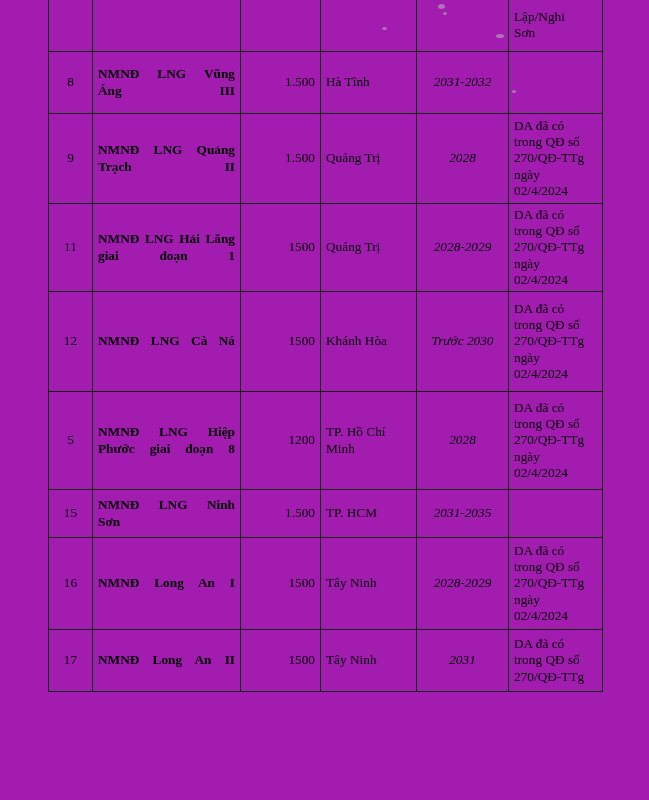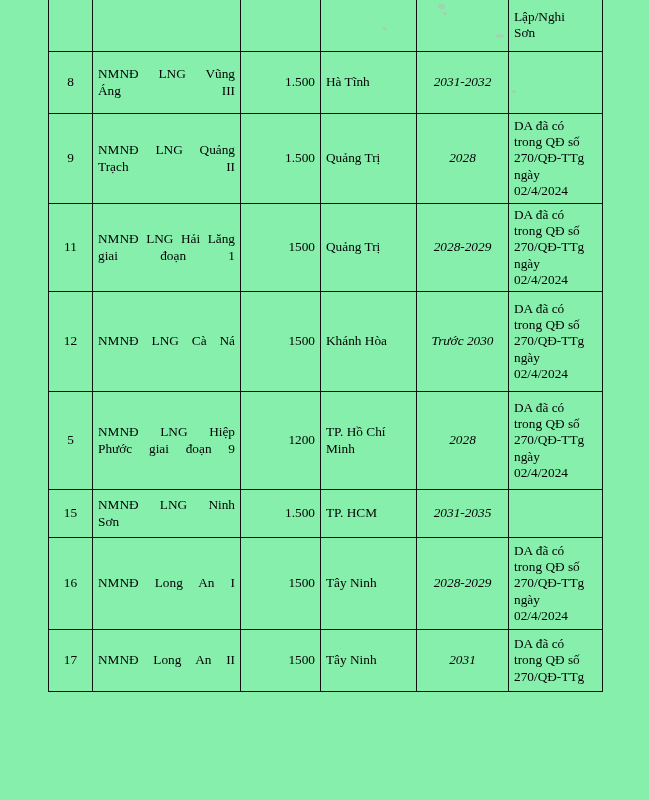--- a/index.html
+++ b/index.html
@@ -12,21 +12,21 @@
     height: 800px;
     font-family: "Liberation Serif", serif;
     color: #000000;
     position: relative;
     overflow: hidden;
   }
   .page {
     position: relative;
     width: 649px;
     height: 800px;
-    background: #86efac;
+    background: #a21caf;
   }
   
   .speckle {
     position: absolute;
     background: #b9b9b9;
     border-radius: 50%;
     opacity: .55;
   }
   table.doc-table {
     position: absolute;
@@ -44,21 +44,21 @@
     line-height: 1.22;
   }
   col.c-stt { width: 44px; }
   col.c-name { width: 148px; }
   col.c-cap  { width: 80px; }
   col.c-loc  { width: 96px; }
   col.c-year { width: 92px; }
   col.c-note { width: 94px; }
 
   td.stt { text-align: center; }
-  td.name { text-align: left; text-align-last: justify; }
+  td.name { text-align: left; text-align-last: justify; font-weight: bold; }
   td.name .just { display: block; text-align: justify; text-align-last: justify; }
   td.name .plain { display: block; text-align: left; }
   td.cap { text-align: right; }
   td.loc { text-align: left; }
   td.year { text-align: center; font-style: italic; }
   td.note { text-align: left; font-size: 12.6px; line-height: 1.3; vertical-align: top; padding-top: 4px; }
   td.note .nl { display: block; }
   td.topcell { vertical-align: top; padding-top: 2px; }
 
   .row-top td { height: 46px; }
@@ -160,21 +160,21 @@
           <span class="nl">270/QĐ-TTg</span>
           <span class="nl">ngày</span>
           <span class="nl">02/4/2024</span>
         </td>
       </tr>
 
       <tr style="height:98px;">
         <td class="stt">5</td>
         <td class="name">
           <span class="just">NMNĐ  LNG  Hiệp</span>
-          <span class="plain">Phước giai đoạn 9</span>
+          <span class="plain">Phước giai đoạn 8</span>
         </td>
         <td class="cap">1200</td>
         <td class="loc">
           <span class="nl">TP. Hồ Chí</span>
           <span class="nl">Minh</span>
         </td>
         <td class="year">2028</td>
         <td class="note">
           <span class="nl">DA đã có</span>
           <span class="nl">trong QĐ số</span>

